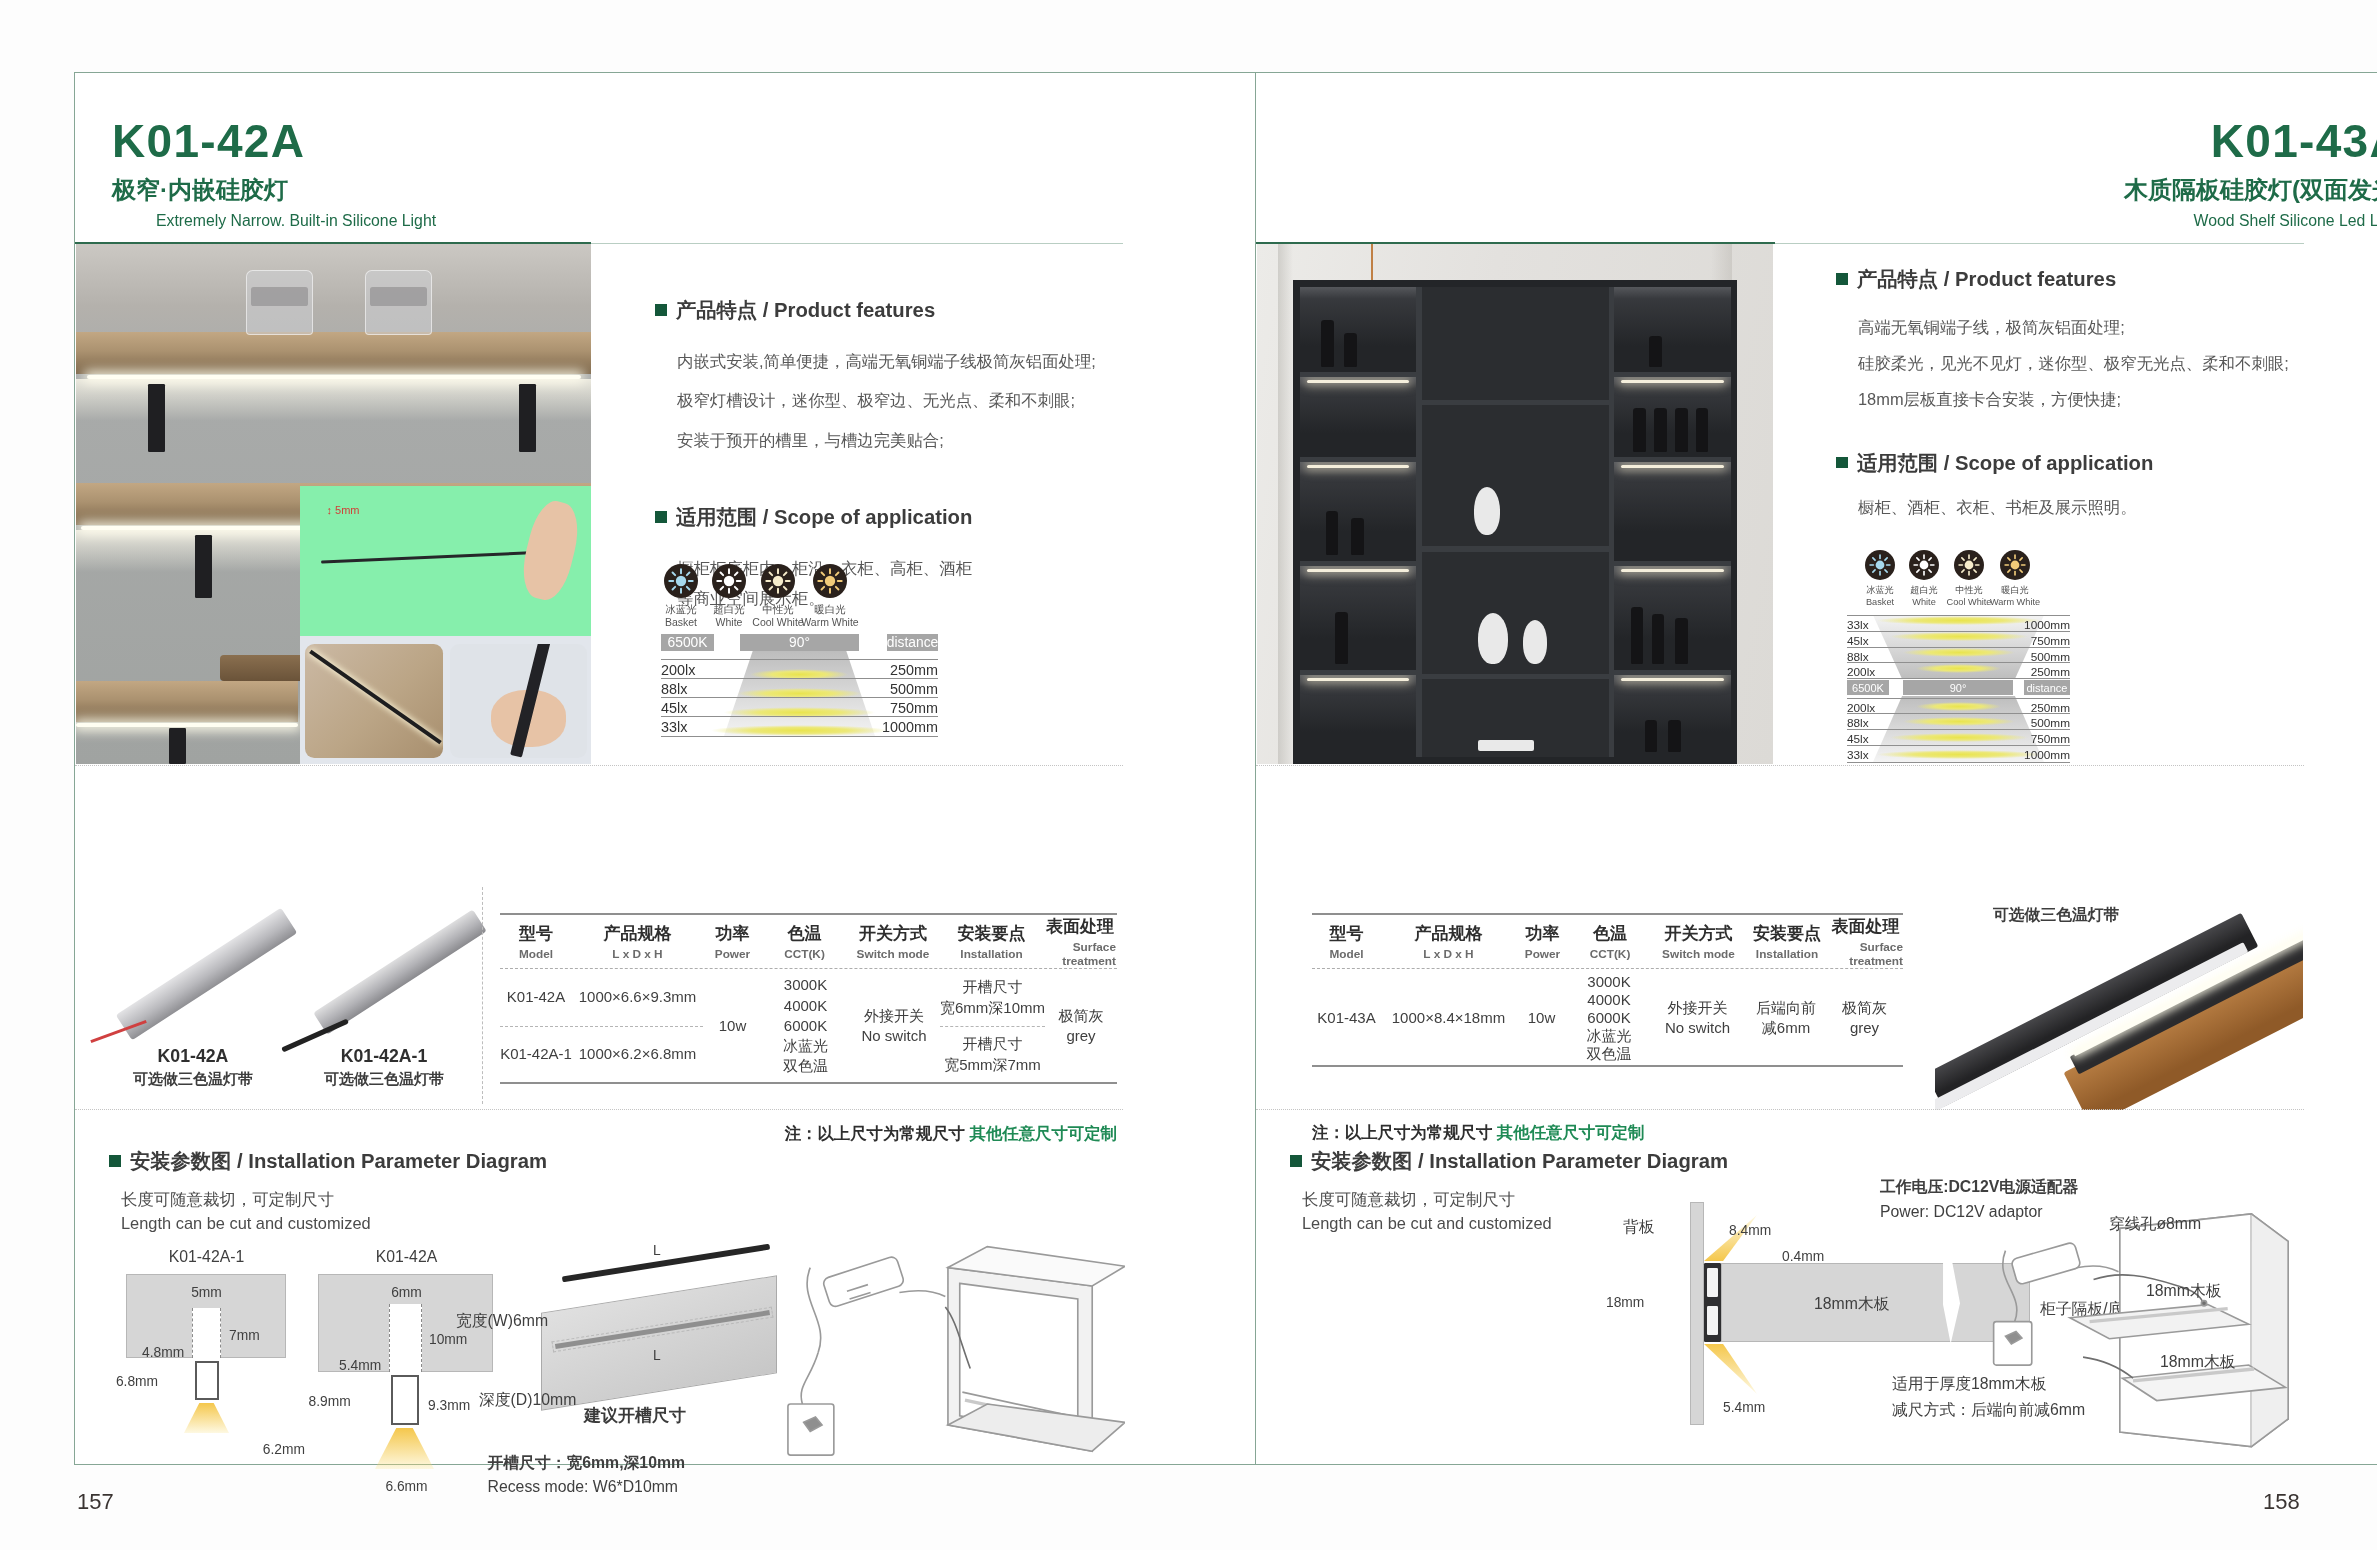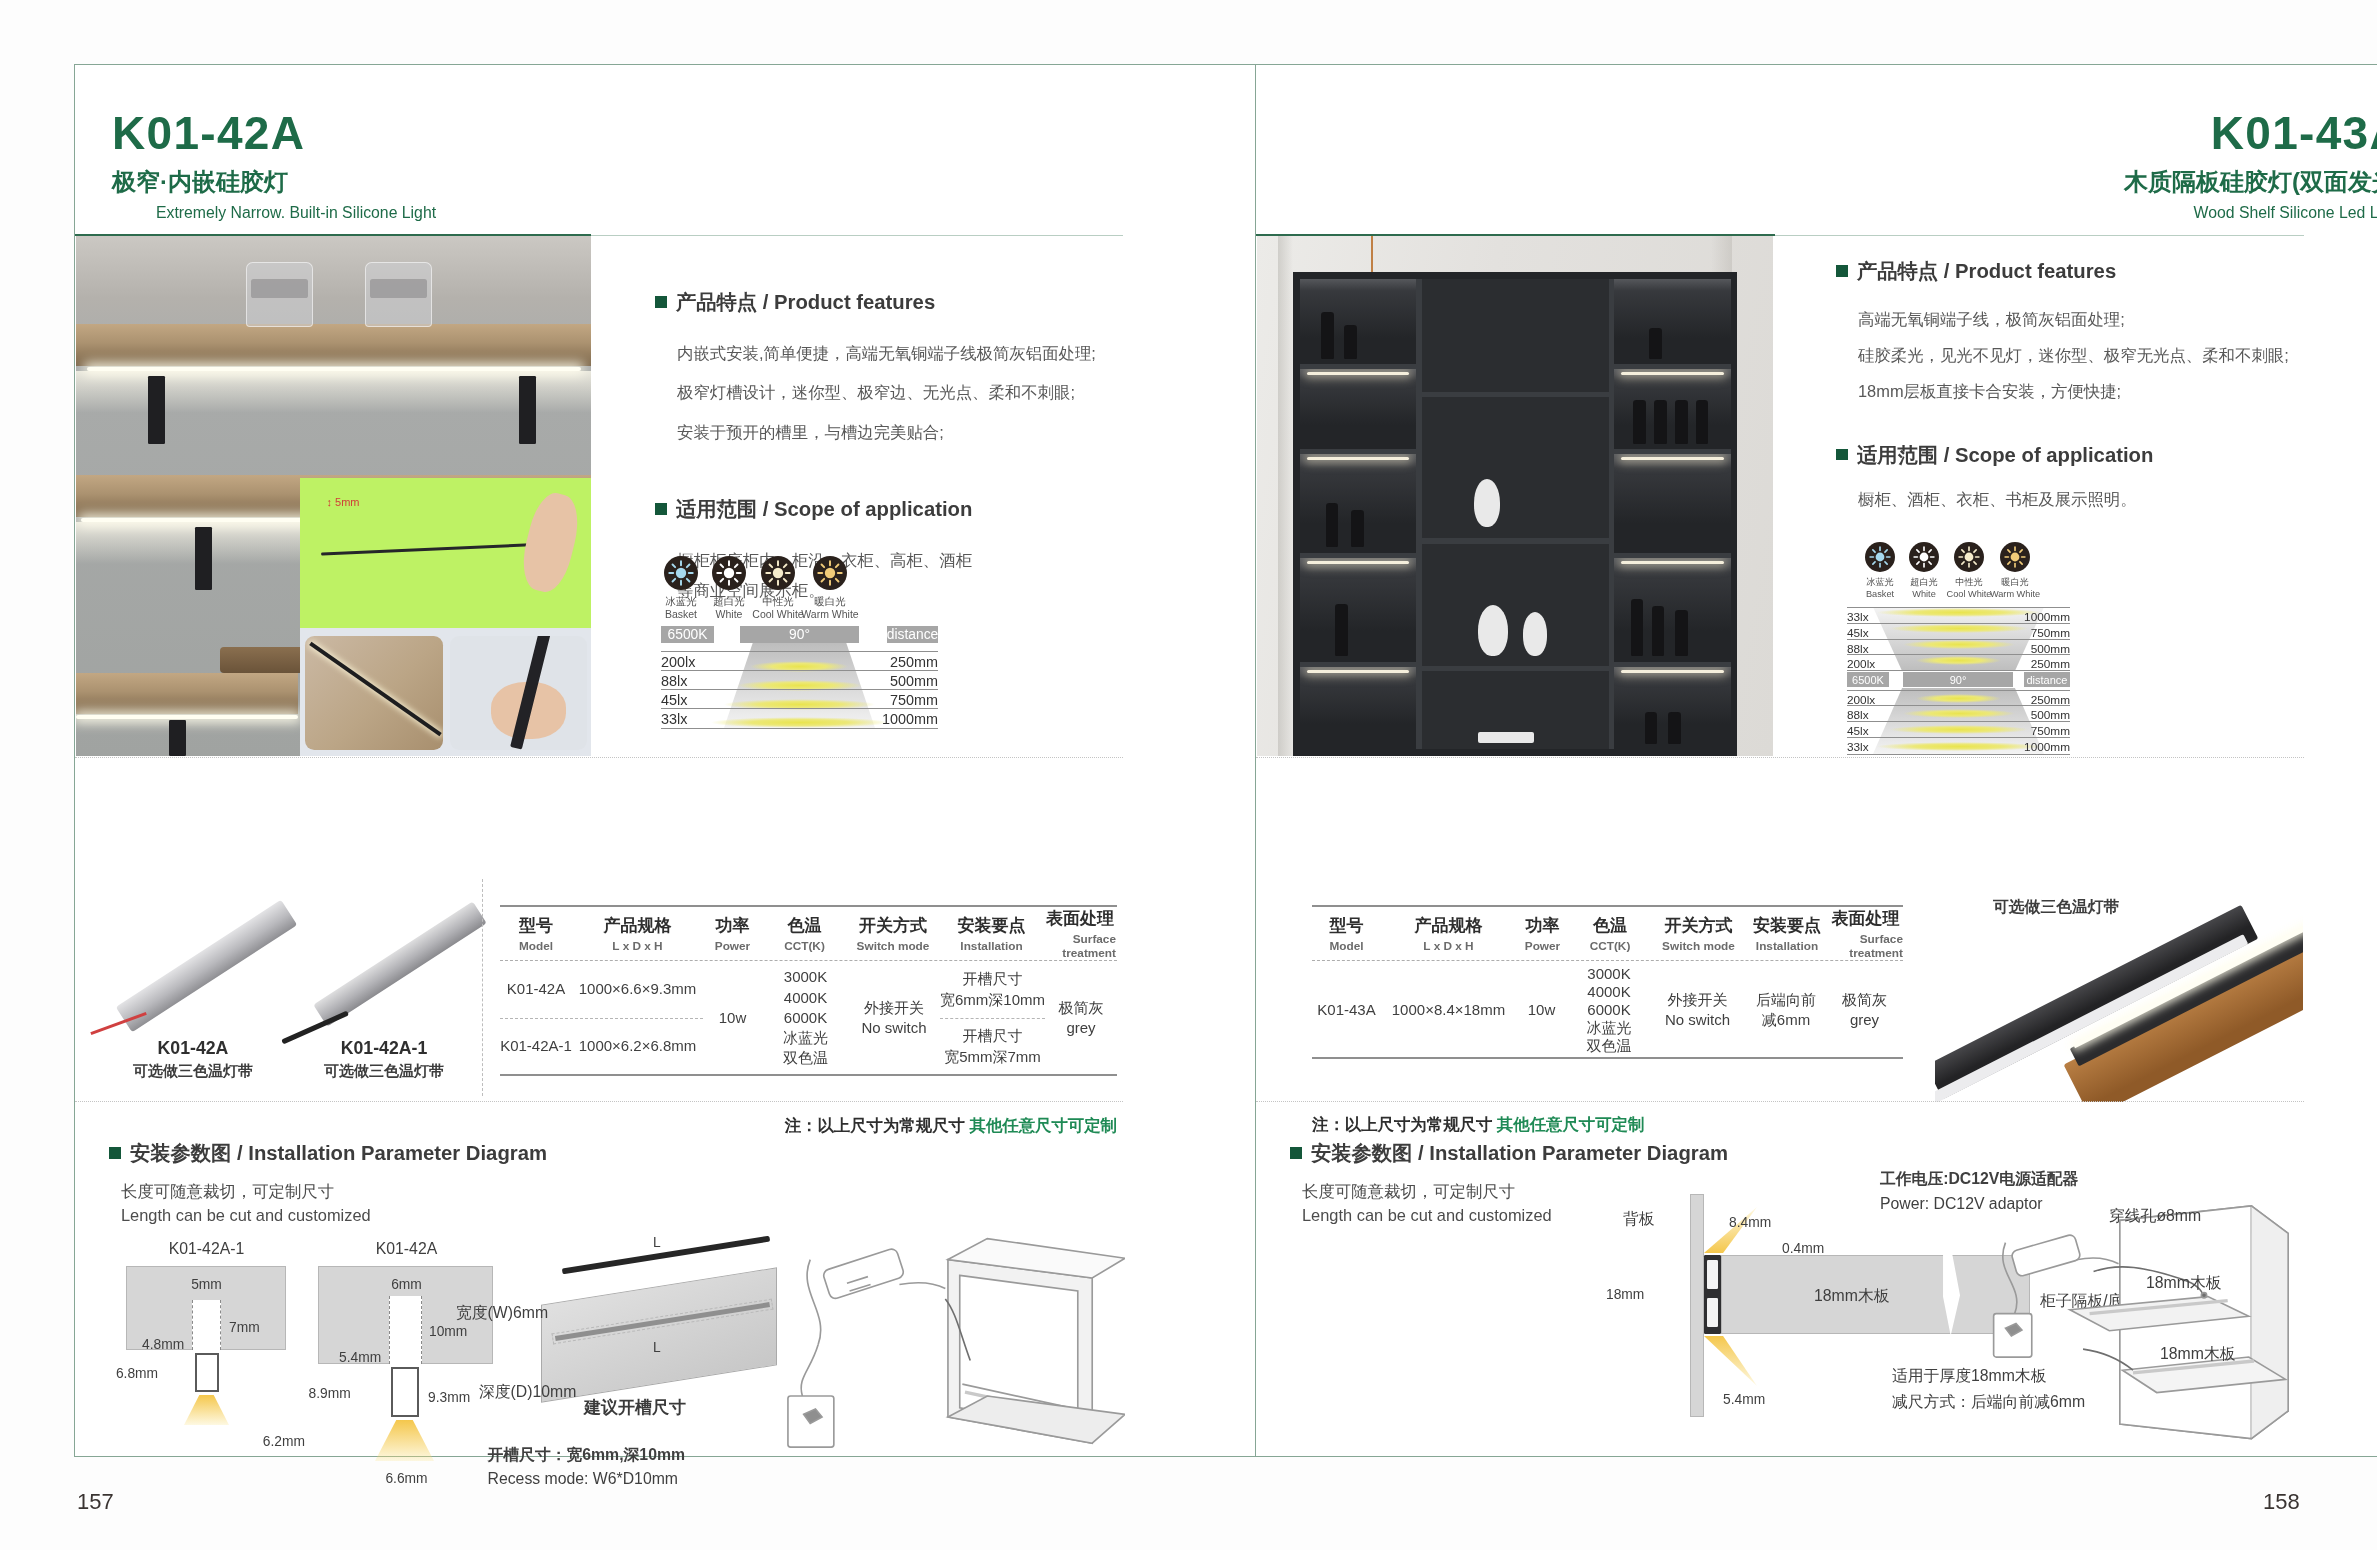--- a/index.html
+++ b/index.html
@@ -4,21 +4,21 @@
 <style>
   :root{
     --green:#1e6b48; --green2:#1f8a55; --ink:#3c3c3c; --body:#585858;
     --line:#9c9c9c; --gbar:#a6a6a6; --pageborder:#86a695;
   }
   *{margin:0;padding:0;box-sizing:border-box;}
   html,body{background:#fff;}
   body{font-family:"Liberation Sans","DejaVu Sans",sans-serif;}
   .canvas{position:relative;width:2377px;height:1550px;background:#fdfdfd;overflow:hidden;}
   .abs{position:absolute;}
-  .page{position:absolute;top:64px;width:1187px;height:1393px;background:#fff;border:1.3px solid var(--pageborder);}
+  .page{position:absolute;top:72px;width:1187px;height:1393px;background:#fff;border:1.3px solid var(--pageborder);}
   .page-l{left:74px;} .page-r{left:1255px;}
   .pagenum{position:absolute;top:1489px;font-size:22px;color:#3a3432;}
   .h-model{font-size:46px;font-weight:800;color:var(--green);letter-spacing:1.3px;line-height:1;}
   .h-cn{font-size:24px;font-weight:700;color:var(--green);line-height:1;}
   .h-en{font-size:15.8px;color:var(--green);line-height:1;margin-left:44px;}
   .rule-dark{position:absolute;height:2px;background:#2e6b4e;}
   .rule-light{position:absolute;height:1.3px;background:#b9cec3;}
   .sec-head{display:flex;align-items:center;gap:9.2px;}
   .sq{width:11.8px;height:11.8px;background:#14573a;flex:0 0 auto;}
   .sec-title{font-size:20.3px;font-weight:700;color:var(--ink);}
@@ -107,21 +107,21 @@
       <div class="abs wood" style="left:0;top:46%;width:100%;height:8%;"></div>
       <div class="lstrip" style="left:1%;top:54.2%;width:98%;"></div>
       <div class="glow" style="left:0;top:55%;width:100%;height:8%;"></div>
       <div class="bracket" style="left:23%;top:56%;height:12%;"></div>
       <div class="abs" style="left:28%;top:79%;width:40%;height:5%;background:linear-gradient(180deg,#8a6f4f,#6a5339);border-radius:3.9px;"></div>
       <div class="abs wood" style="left:0;top:84%;width:43%;height:8%;"></div>
       <div class="lstrip" style="left:0;top:92.2%;width:43%;"></div>
       <div class="bracket" style="left:18%;top:93%;height:7%;"></div>
 
       <div class="inset" style="left:43.5%;top:46.5%;width:56.5%;height:53.5%;">
-        <div class="abs" style="left:0;top:0;width:100%;height:54%;background:#bef264;">
+        <div class="abs" style="left:0;top:0;width:100%;height:54%;background:#86efac;">
           <div class="abs" style="left:7%;top:46%;width:86%;height:3.3px;background:#26262a;transform:rotate(-2.5deg);border-radius:1.3px;"></div>
           <div class="abs" style="left:78%;top:10%;width:16%;height:66%;background:#e7c3a6;border-radius:40% 45% 40% 45%;transform:rotate(14deg);"></div>
           <div class="abs" style="left:9%;top:12%;font-size:11px;color:#d04038;">↕ <span>5mm</span></div>
         </div>
         <div class="thumb" style="left:1.5%;top:57%;width:47.5%;height:41%;background:linear-gradient(135deg,#cbb9a4 0%,#bba586 55%,#a88f6e 100%);">
           <div class="abs" style="left:-6%;top:44%;width:115%;height:3.9px;background:#1d1d1f;transform:rotate(35deg);box-shadow:0 0 6.6px 1.3px rgba(255,250,220,.9);"></div>
         </div>
         <div class="thumb" style="left:51.5%;top:57%;width:47%;height:41%;background:#dfe3e8;">
           <div class="abs" style="left:30%;top:40%;width:55%;height:50%;background:#e7c3a6;border-radius:45%;"></div>
           <div class="abs" style="left:55%;top:-10%;width:9%;height:110%;background:#222226;transform:rotate(14deg);border-radius:2px;"></div>

